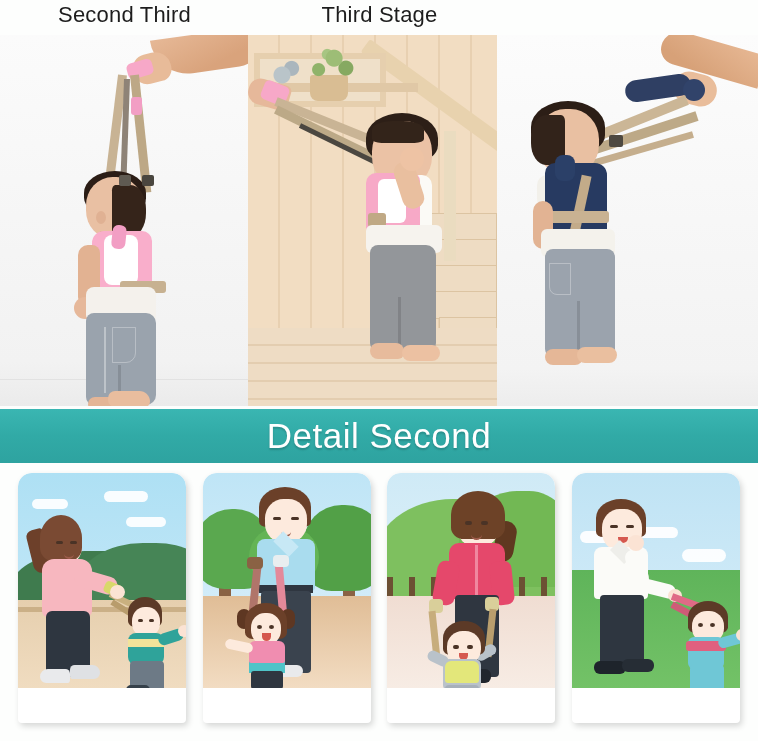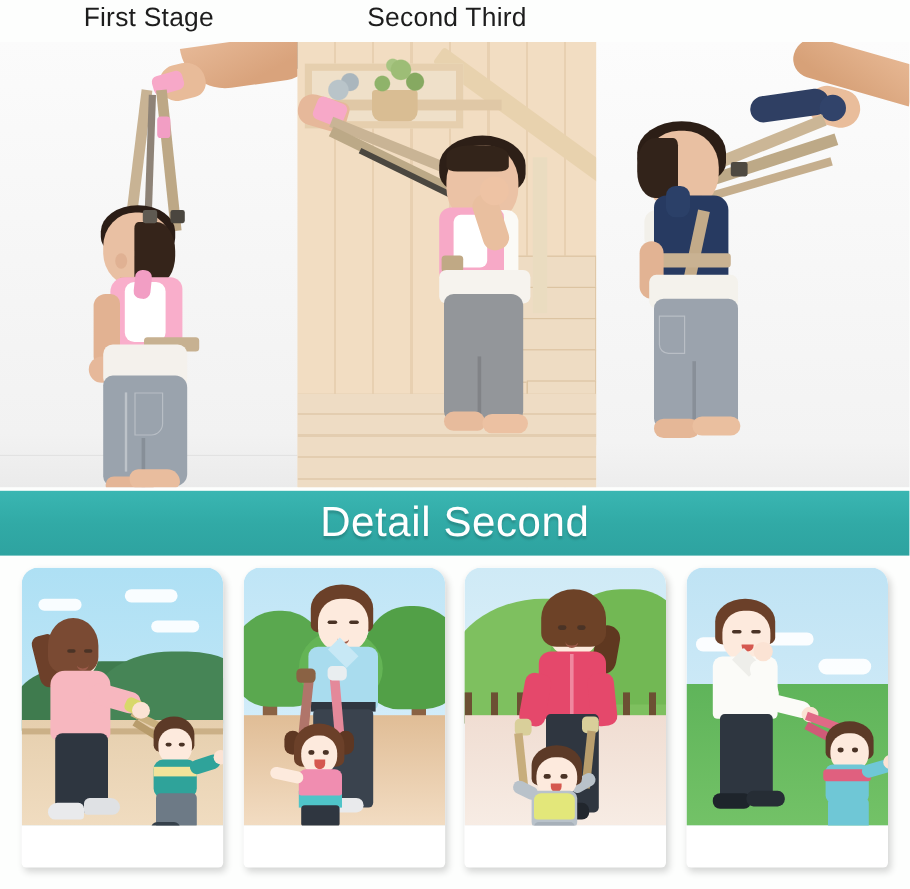--- a/index.html
+++ b/index.html
@@ -301,22 +301,22 @@
   .s4 .k-body{left:116px;top:164px;width:36px;height:32px;background:#6fc7d6;border-radius:6px;}
   .s4 .k-band{left:114px;top:168px;width:40px;height:10px;background:#e0607f;border-radius:3px;}
   .s4 .k-arm{left:146px;top:162px;width:26px;height:11px;background:#6fc7d6;border-radius:6px;transform:rotate(-16deg);}
   .s4 .k-hand{left:164px;top:156px;width:12px;height:12px;background:#fbe3d4;border-radius:50%;}
   .s4 .k-legs{left:118px;top:192px;width:34px;height:30px;background:#6fc7d6;border-radius:4px;}
 </style>
 </head>
 <body>
 
 <div class="stage-titles">
-  <div class="stage-title t1">First Stage</div>
   <div class="stage-title t2">Second Third</div>
+  <div class="stage-title t3">Third Stage</div>
 </div>
 
 <div class="photo-row">
 
   <div class="photo p1" aria-label="Toddler wearing pink walking harness vest standing on white studio background while an adult hand holds the overhead strap">
     <div class="abs floorline"></div>
     <div class="abs sleeve1"></div>
     <div class="abs arm1"></div>
     <div class="abs hand1"></div>
     <div class="abs grip1"></div>

